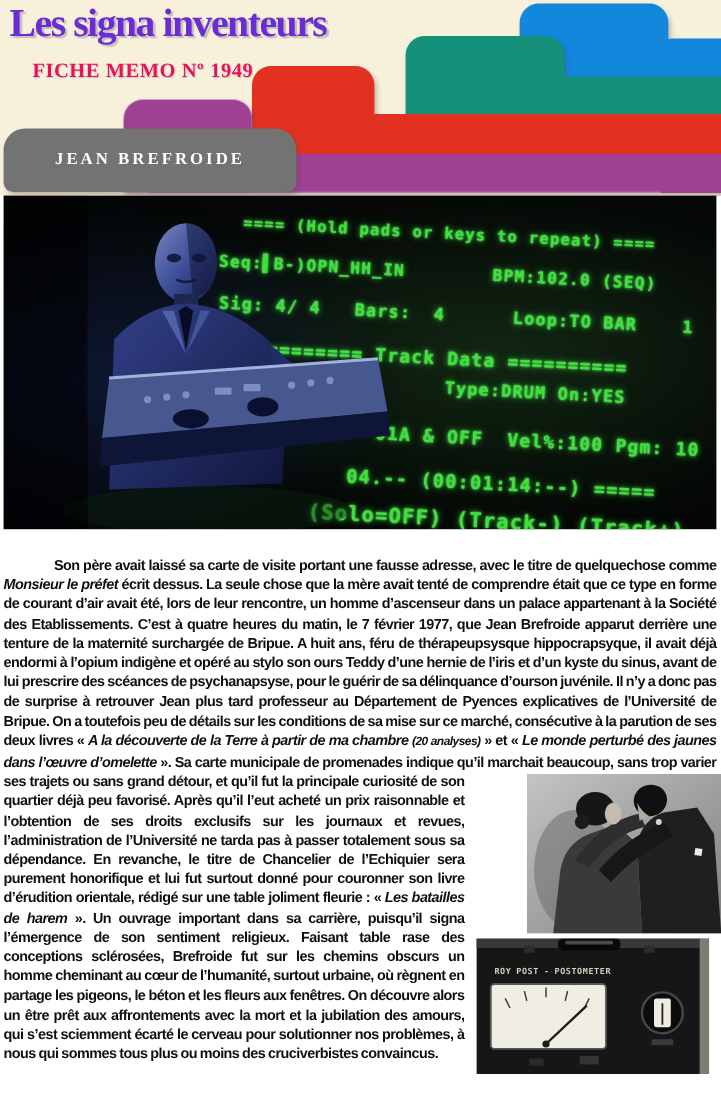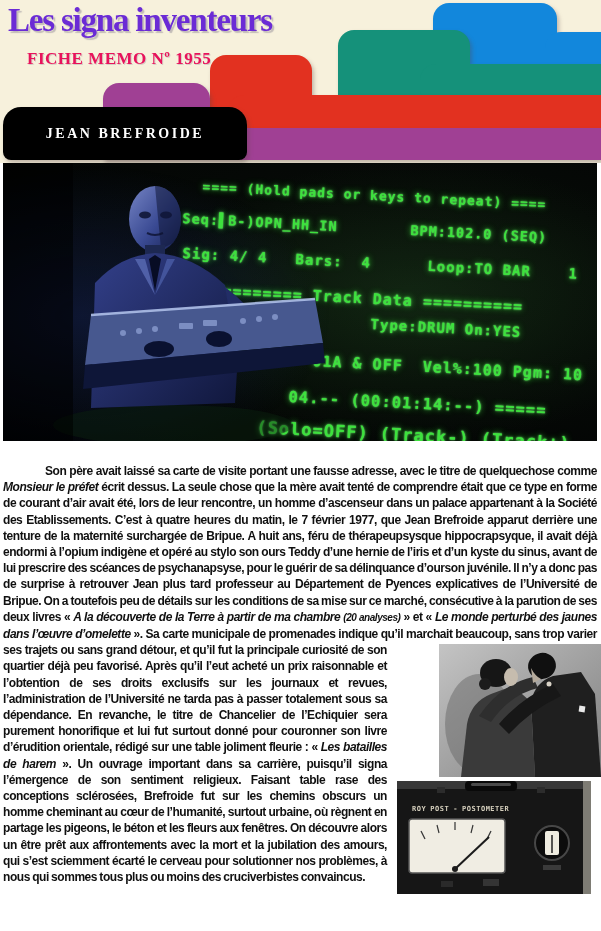--- a/index.html
+++ b/index.html
@@ -16,21 +16,21 @@
   
   .t-teal .a{left:338px;top:30px;width:132px;height:67px;background:#15917A;border-radius:16px 16px 0 0;}
   .t-teal .b{left:420px;top:64px;width:181px;height:33px;background:#15917A;border-radius:16px 0 0 6px;}
   
   .t-red .a{left:210px;top:55px;width:102px;height:77px;background:#E23120;border-radius:16px 16px 0 0;}
   .t-red .b{left:228px;top:95px;width:373px;height:37px;background:#E23120;border-radius:16px 0 0 0;}
   
   .t-purple .a{left:103px;top:83px;width:107px;height:77px;background:#A04094;border-radius:16px 16px 0 0;}
   .t-purple .b{left:125px;top:128px;width:476px;height:32px;background:#A04094;border-radius:16px 0 0 0;}
   
-  .orange-tab{position:absolute;left:3px;top:107px;width:244px;height:53px;background:#000000;
+  .orange-tab{position:absolute;left:3px;top:107px;width:244px;height:53px;background:#737373;
       border-radius:18px 18px 8px 8px;display:flex;align-items:center;justify-content:center;
       filter:drop-shadow(2px 3px 2px rgba(90,70,70,.35));}
   .orange-tab span{color:#ffffff;font-family:"Liberation Serif",serif;font-weight:bold;
       font-size:14px;letter-spacing:2.5px;}
 
   h1.title{position:absolute;left:8px;top:2px;margin:0;font-family:"Liberation Serif",serif;
       font-weight:bold;font-size:33px;letter-spacing:-1.2px;color:#6B2BD5;
       text-shadow:2px 2px 1px rgba(130,125,140,.45);z-index:5;}
   h2.subtitle{position:absolute;left:27px;top:49px;margin:0;font-family:"Liberation Serif",serif;
       font-weight:bold;font-size:17px;letter-spacing:.5px;color:#E8125B;
@@ -81,21 +81,21 @@
         <div class="b"></div>
       </div>
     <div class="tab t-purple">
         <div class="a"></div>
         <div class="b"></div>
       </div>
     <div class="orange-tab">
       <span>JEAN BREFROIDE</span>
     </div>
     <h1 class="title">Les signa inventeurs</h1>
-    <h2 class="subtitle">FICHE MEMO Nº 1955</h2>
+    <h2 class="subtitle">FICHE MEMO Nº 1949</h2>
   </header>
 
   <figure class="main-photo" style="margin:0 3px;">
     <div class="screen-glow"></div>
     <div class="blue-glow"></div>
     <div class="crt" id="crt-lines">
         <div class="crt-line" style="left: 200px; top: 16px; font-size: 13px;">==== (Hold pads or keys to repeat) ====</div>
         <div class="crt-line" style="left: 180px; top: 47px; font-size: 13.5px;">Seq:▌B-)OPN_HH_IN        BPM:102.0 (SEQ)</div>
         <div class="crt-line" style="left: 180px; top: 82px; font-size: 14px;">Sig: 4/ 4   Bars:  4      Loop:TO BAR    1</div>
         <div class="crt-line" style="left: 200px; top: 118px; font-size: 15px;">========== Track Data ==========</div>

